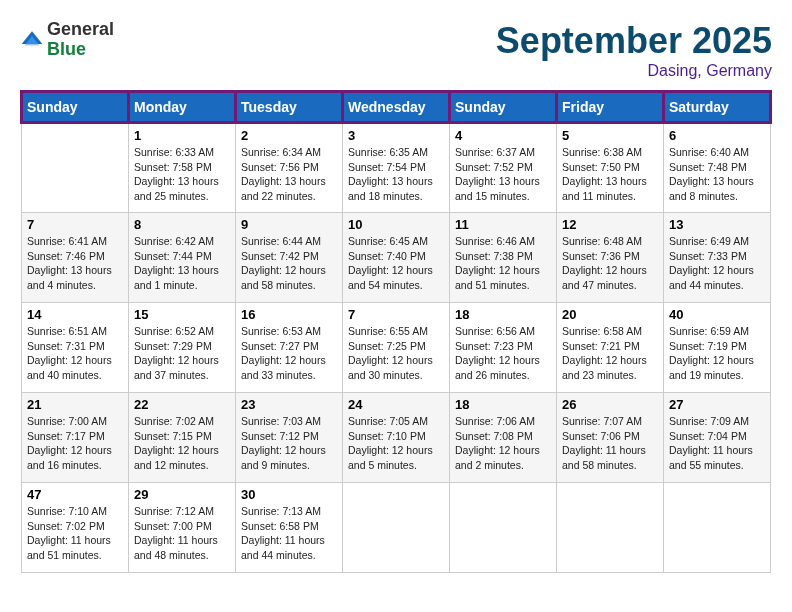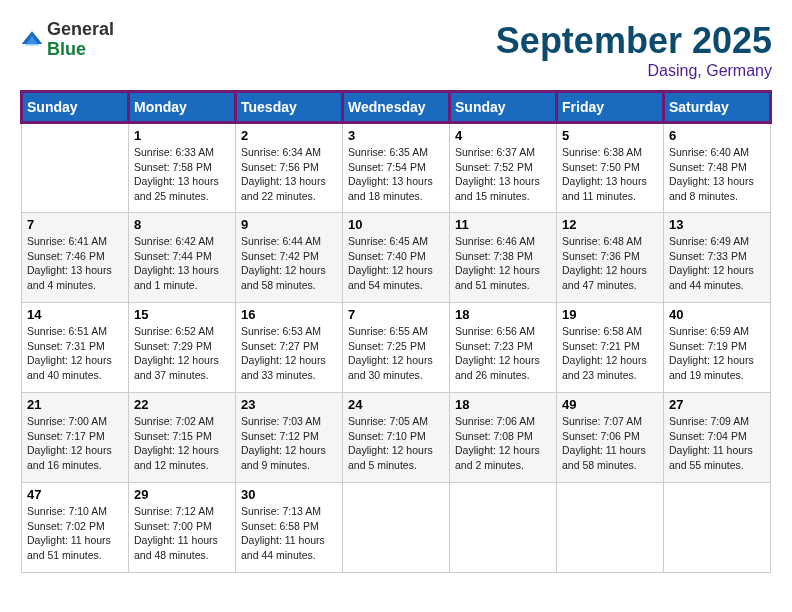--- a/index.html
+++ b/index.html
@@ -188,21 +188,21 @@
         </td>
         <td>
           <span class="day-number">7</span>
           <div class="day-info">Sunrise: 6:55 AM<br>Sunset: 7:25 PM<br>Daylight: 12 hours<br>and 30 minutes.</div>
         </td>
         <td>
           <span class="day-number">18</span>
           <div class="day-info">Sunrise: 6:56 AM<br>Sunset: 7:23 PM<br>Daylight: 12 hours<br>and 26 minutes.</div>
         </td>
         <td>
-          <span class="day-number">19</span>
+          <span class="day-number">20</span>
           <div class="day-info">Sunrise: 6:58 AM<br>Sunset: 7:21 PM<br>Daylight: 12 hours<br>and 23 minutes.</div>
         </td>
         <td>
           <span class="day-number">40</span>
           <div class="day-info">Sunrise: 6:59 AM<br>Sunset: 7:19 PM<br>Daylight: 12 hours<br>and 19 minutes.</div>
         </td>
       </tr>
       <tr>
         <td>
           <span class="day-number">21</span>
@@ -218,21 +218,21 @@
         </td>
         <td>
           <span class="day-number">24</span>
           <div class="day-info">Sunrise: 7:05 AM<br>Sunset: 7:10 PM<br>Daylight: 12 hours<br>and 5 minutes.</div>
         </td>
         <td>
           <span class="day-number">18</span>
           <div class="day-info">Sunrise: 7:06 AM<br>Sunset: 7:08 PM<br>Daylight: 12 hours<br>and 2 minutes.</div>
         </td>
         <td>
-          <span class="day-number">49</span>
+          <span class="day-number">26</span>
           <div class="day-info">Sunrise: 7:07 AM<br>Sunset: 7:06 PM<br>Daylight: 11 hours<br>and 58 minutes.</div>
         </td>
         <td>
           <span class="day-number">27</span>
           <div class="day-info">Sunrise: 7:09 AM<br>Sunset: 7:04 PM<br>Daylight: 11 hours<br>and 55 minutes.</div>
         </td>
       </tr>
       <tr>
         <td>
           <span class="day-number">47</span>

